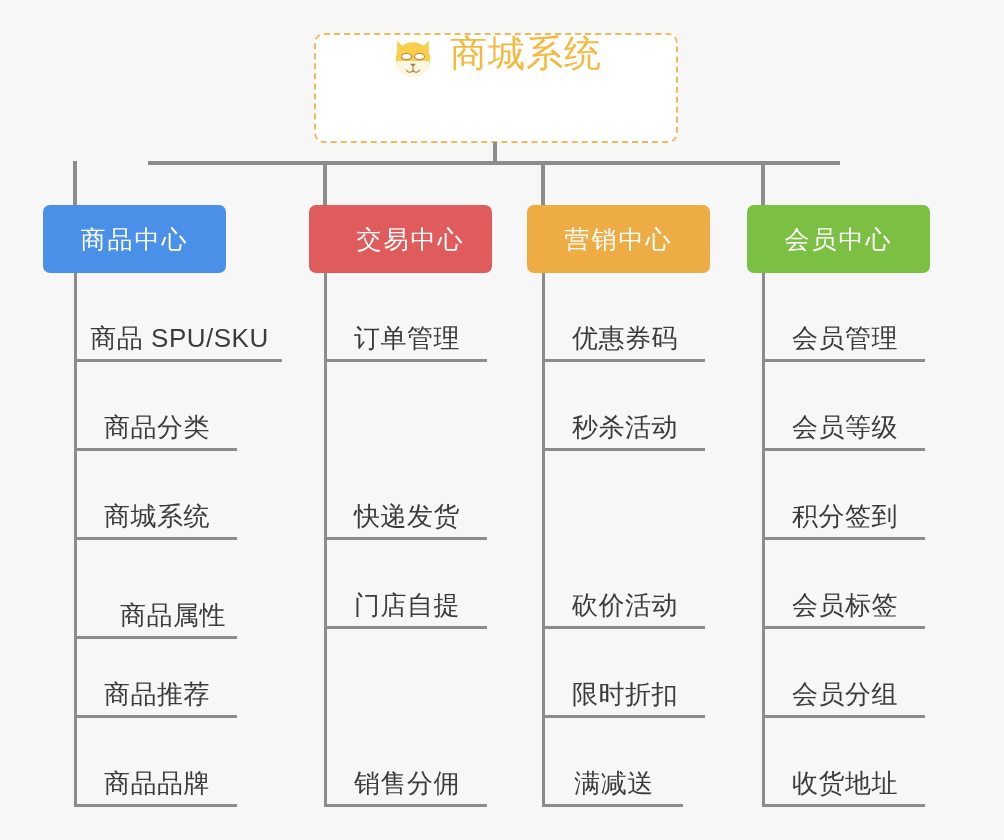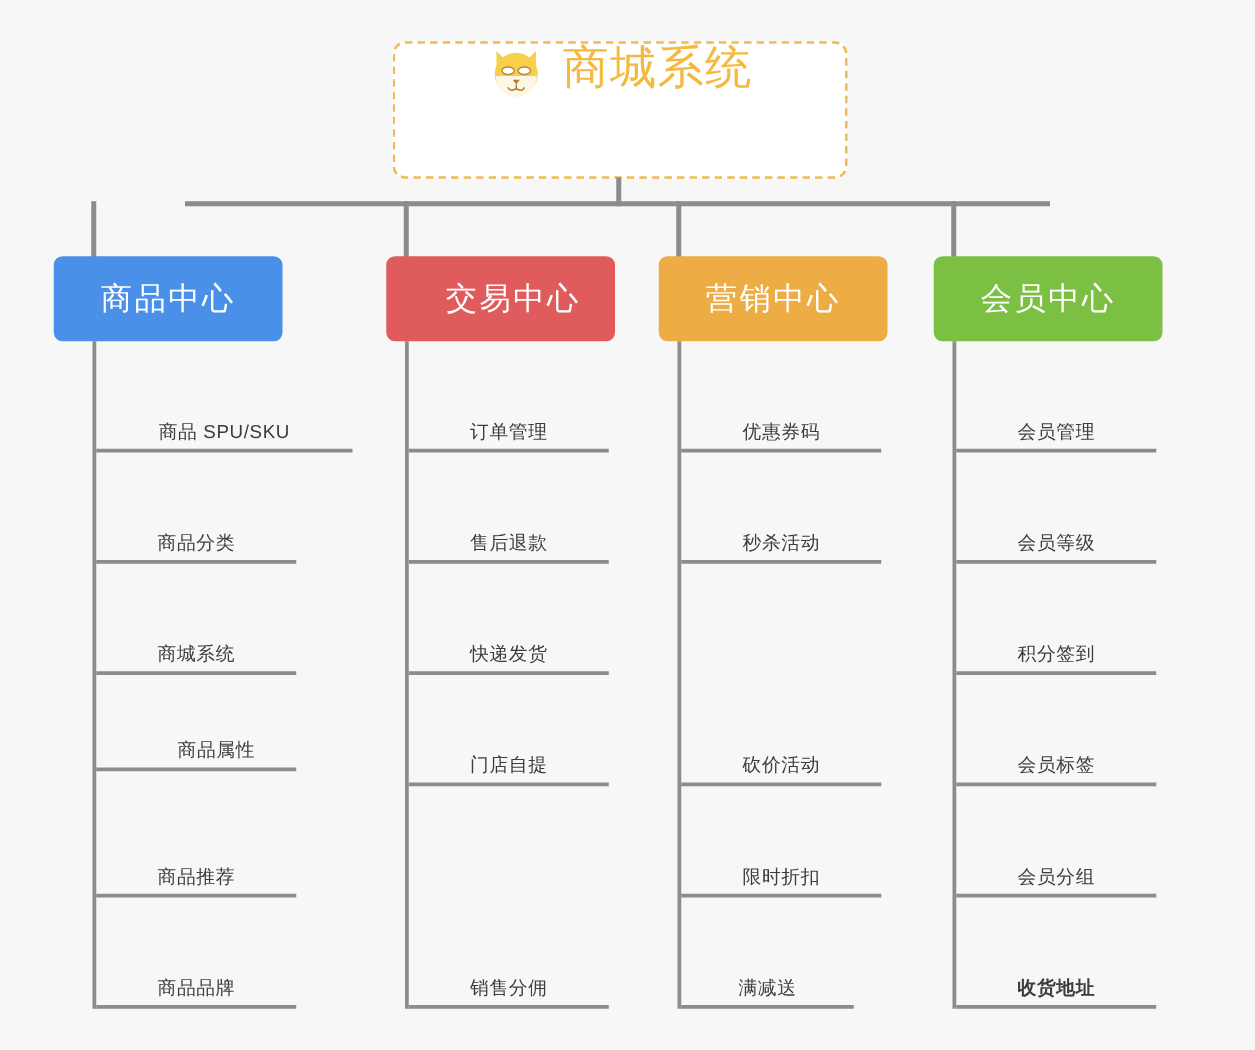--- a/index.html
+++ b/index.html
@@ -108,21 +108,21 @@
     left: 3px;
     height: 89px;
     box-sizing: border-box;
     display: flex;
     align-items: flex-end;
     justify-content: center;
     padding-bottom: 5px;
     border-bottom: 3px solid #8c8c8c;
   }
   .leaf-label {
-    font-size: 15px;
+    font-size: 26px;
     color: #3c3c3c;
     line-height: 1.15;
     white-space: nowrap;
     letter-spacing: 0.5px;
   }
 </style>
 </head>
 <body>
 
 <div id="mindmap">
@@ -158,42 +158,39 @@
         <div class="trunk" style="height: 534px;"></div>
         <div class="leaf" style="top: 0px; width: 205px;">
           <span class="leaf-label">商品 SPU/SKU</span>
         </div>
         <div class="leaf" style="top: 89px; width: 160px;">
           <span class="leaf-label">商品分类</span>
         </div>
         <div class="leaf" style="top: 178px; width: 160px;">
           <span class="leaf-label">商城系统</span>
         </div>
-        <div class="leaf" style="top: 255px; width: 160px; padding-left: 32px;">
+        <div class="leaf" style="top: 277px; width: 160px; padding-left: 32px;">
           <span class="leaf-label">商品属性</span>
         </div>
         <div class="leaf" style="top: 356px; width: 160px;">
           <span class="leaf-label">商品推荐</span>
         </div>
         <div class="leaf" style="top: 445px; width: 160px;">
           <span class="leaf-label">商品品牌</span>
         </div>
       </div>
       <div class="conn conn-drop" style="left: 323px;"></div>
       <div class="cat-box" style="left: 309px; width: 183px; background: rgb(224, 92, 92); padding-left: 20px;">
         <span class="cat-label">交易中心</span>
       </div>
       <div class="branch" style="left: 324px; width: 260px; height: 534px;">
         <div class="trunk" style="height: 534px;"></div>
         <div class="leaf" style="top: 0px; width: 160px;">
           <span class="leaf-label">订单管理</span>
         </div>
-        <div class="leaf" style="top: 89px; width: 160px;">
-          <span class="leaf-label">售后退款</span>
-        </div>
         <div class="leaf" style="top: 178px; width: 160px;">
           <span class="leaf-label">快递发货</span>
         </div>
         <div class="leaf" style="top: 267px; width: 160px;">
           <span class="leaf-label">门店自提</span>
         </div>
         <div class="leaf" style="top: 445px; width: 160px;">
           <span class="leaf-label">销售分佣</span>
         </div>
       </div>
@@ -233,19 +230,19 @@
         </div>
         <div class="leaf" style="top: 178px; width: 160px;">
           <span class="leaf-label">积分签到</span>
         </div>
         <div class="leaf" style="top: 267px; width: 160px;">
           <span class="leaf-label">会员标签</span>
         </div>
         <div class="leaf" style="top: 356px; width: 160px;">
           <span class="leaf-label">会员分组</span>
         </div>
-        <div class="leaf" style="top: 445px; width: 160px; font-weight: bold;">
+        <div class="leaf" style="top: 445px; width: 160px;">
           <span class="leaf-label">收货地址</span>
         </div>
       </div>
     </div>
 
 </div>
 
 </body></html>

